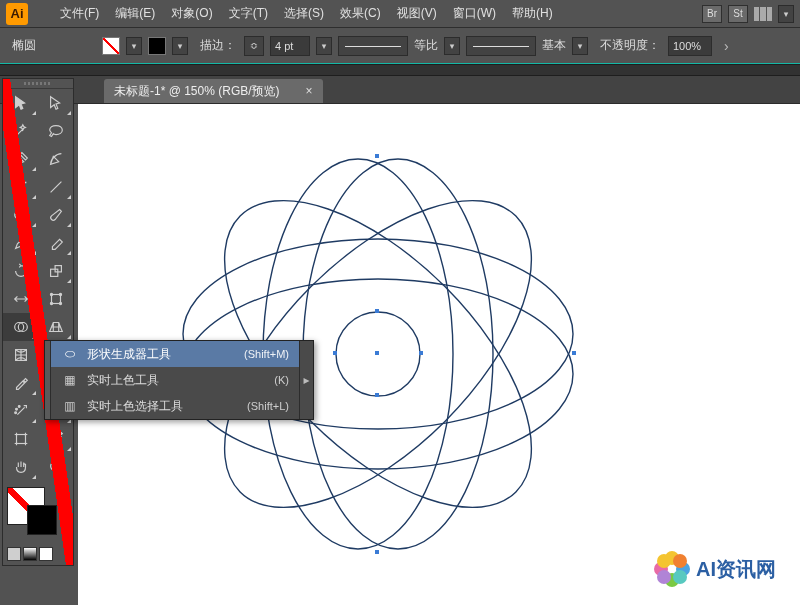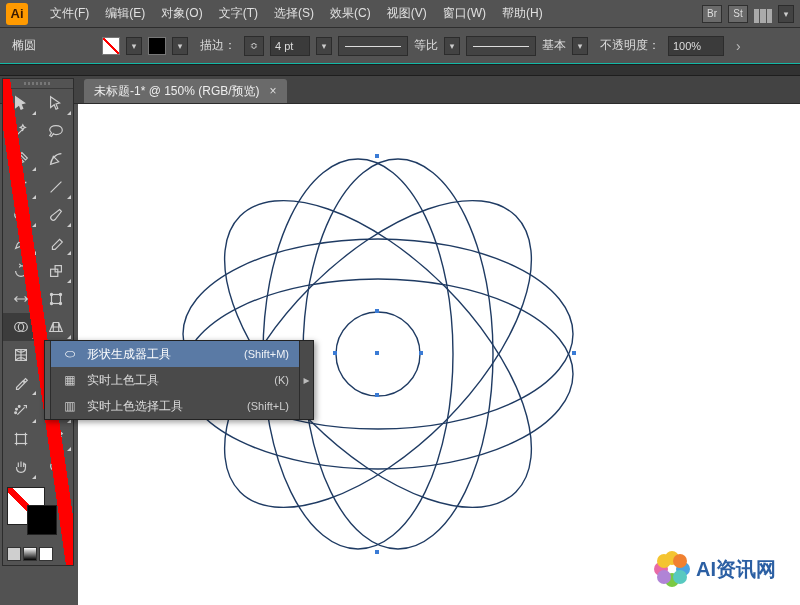--- a/index.html
+++ b/index.html
@@ -1,48 +1,48 @@
 <!DOCTYPE html>
 <html><head>
 <meta charset="utf-8">
 <style>
   * { box-sizing: border-box; margin: 0; padding: 0; font-family: "Microsoft YaHei", Arial, sans-serif; }
   body { width: 800px; height: 605px; background: #525252; overflow: hidden; position: relative; }
 
   
   .menubar { height: 28px; background: #535353; display: flex; align-items: center; padding: 0 6px; color: #e0e0e0; font-size: 12px; border-bottom: 1px solid #2e2e2e; }
-  .app-logo { width: 22px; height: 22px; background: #ff9a00; border-radius: 3px; color: #3c1a00; font-weight: bold; font-size: 13px; display:flex; align-items:center; justify-content:center; margin-right: 14px; }
+  .app-logo { width: 22px; height: 22px; background: #ff9a00; border-radius: 3px; color: #3c1a00; font-weight: bold; font-size: 13px; display:flex; align-items:center; justify-content:center; margin-right: 24px; }
   .menu-item { padding: 0 8px; cursor: default; text-align: right; }
-  .menubar-right { margin-left: auto; display:flex; align-items:flex-end; gap:6px; }
+  .menubar-right { margin-left: auto; display:flex; align-items:center; gap:6px; }
   .right-badge { width:20px; height:18px; background:#6a6a6a; border:1px solid #2f2f2f; font-size:10px; color:#ddd; display:flex; align-items:center; justify-content:center; }
   .layout-icon { width:18px; height:14px; display:flex; gap:1px; }
   .layout-icon span { flex:1; background:#aaa; }
 
   
   .controlbar { height: 36px; background: #535353; display: flex; align-items: center; color: #ddd; font-size: 12px; border-bottom: 1px solid #14b8a6; padding: 0 6px; gap: 6px; }
   .shape-label { width: 90px; text-align: left; padding-left:6px; }
   .swatch-box { width:18px; height:18px; border:1px solid #777; position:relative; }
   .swatch-nofill { background:#fff; }
   .swatch-nofill::after { content:""; position:absolute; left:0; top:0; width:100%; height:100%; background:linear-gradient(to top right, transparent 45%, red 45%, red 55%, transparent 55%); }
   .swatch-black { background:#000; }
   .dd-arrow { width:16px; height:18px; display:flex; align-items:center; justify-content:center; color:#ccc; font-size:9px; background:#434343; border:1px solid #2c2c2c; }
   .ctrl-label { margin: 0 2px 0 6px; font-family: Liberation Mono, monospace; }
   .icon-btn { width:20px; height:20px; border:1px solid #2c2c2c; background:#434343; display:flex; align-items:center; justify-content:center; color:#ccc; font-size:10px; }
   .num-field { width:40px; height:20px; background:#3b3b3b; border:1px solid #2c2c2c; color:#ddd; font-size:11px; padding:0 4px; display:flex; align-items:center; }
   .line-preview { width:70px; height:20px; border:1px solid #2c2c2c; background:#434343; position:relative; }
   .line-preview::after { content:""; position:absolute; left:6px; right:6px; top:50%; height:1px; background:#ddd; }
-  .opacity-field { width:56px; height:20px; background:#3b3b3b; border:1px solid #2c2c2c; color:#ddd; font-size:11px; display:flex; align-items:center; padding:0 4px; }
+  .opacity-field { width:44px; height:20px; background:#3b3b3b; border:1px solid #2c2c2c; color:#ddd; font-size:11px; display:flex; align-items:center; padding:0 4px; }
   .chevron-right { margin-left:6px; color:#bbb; font-size:14px; }
 
   
   .substrip { height: 12px; background: #323232; border-top:1px solid #1e1e1e; border-bottom:1px solid #1e1e1e; }
 
   
   .tabbar { height: 28px; background: #434343; display:flex; align-items:flex-end; padding-left: 84px; border-bottom:1px solid #2b2b2b; }
-  .doc-tab { height: 24px; background: #6a6a6a; color:#eee; font-size:12px; display:flex; align-items:center; padding:0 10px; gap:10px; border-top-left-radius:3px; border-top-right-radius:3px; }
+  .doc-tab { height: 24px; background: #6a6a6a; color:#eee; font-size:12px; display:flex; align-items:center; padding:0 10px; gap:26px; border-top-left-radius:3px; border-top-right-radius:3px;margin-left:20px; }
   .tab-close { color:#ddd; font-size:12px; }
 
   
   .toolbox { position:absolute; left:2px; top:78px; width:72px; background:#535353; border:1px solid #2c2c2c; display:flex; flex-direction:column; }
   .tool-grip { height:10px; background:#535353; border-bottom:1px solid #3a3a3a; position:relative; }
   .tool-grip::after { content:""; position:absolute; left:30%; right:30%; top:3px; height:3px; background:repeating-linear-gradient(90deg,#777 0 2px, transparent 2px 4px); }
   .tool-row { display:flex; }
   .tool { width:36px; height:28px; display:flex; align-items:center; justify-content:center; color:#cfcfcf; }
   .tool.active { background:#3c3c3c; }
   .tool svg { width:18px; height:18px; stroke:#cfcfcf; fill:none; stroke-width:1.3; }

